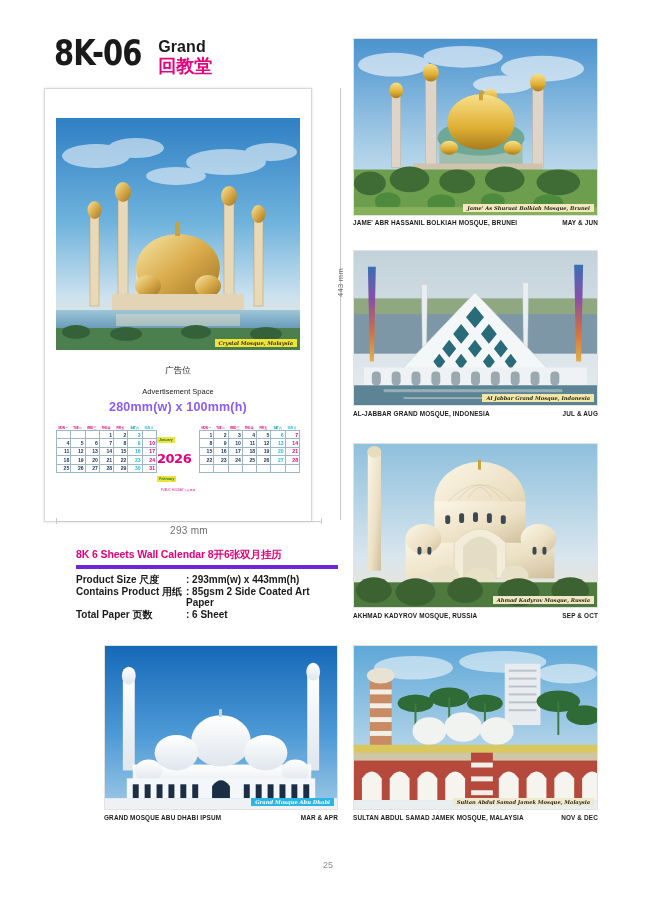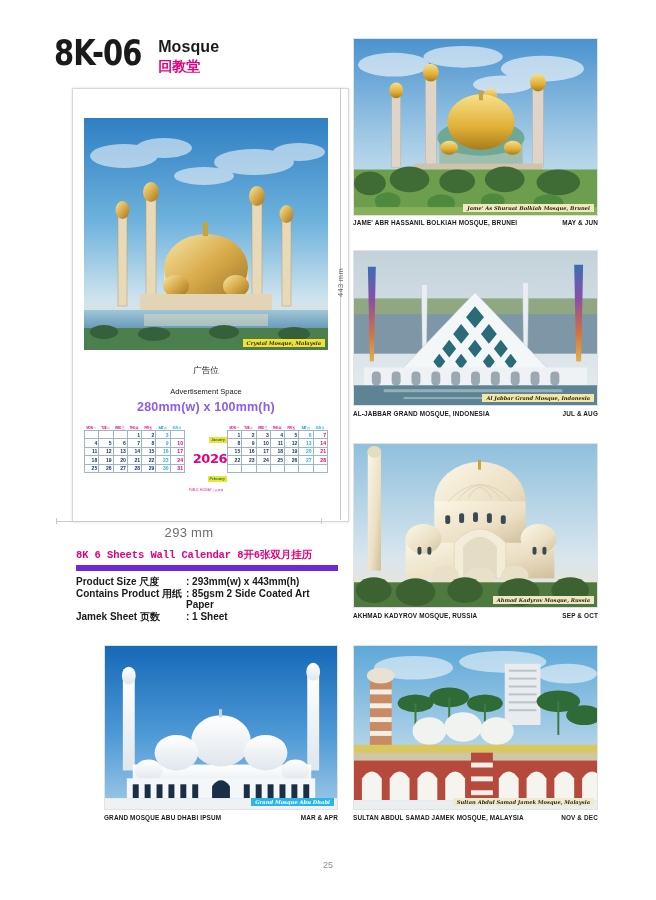--- a/index.html
+++ b/index.html
@@ -6,46 +6,46 @@
   body{width:656px;height:900px;position:relative;overflow:hidden;
        font-family:"Liberation Sans",sans-serif;color:#231f20;}
 
   
   .hdr{position:absolute;left:54px;top:36px;display:flex;align-items:flex-start;}
   .hdr-code{font-family:"DejaVu Sans",sans-serif;font-weight:700;font-size:35px;
             letter-spacing:-1px;color:#1a1a1a;line-height:34px;font-stretch:condensed;
             transform:scaleX(.92);transform-origin:left top;}
   .hdr-right{margin-left:9px;padding-top:2px;}
   .hdr-en{font-size:16px;font-weight:700;color:#1a1a1a;line-height:17px;letter-spacing:.1px;}
-  .hdr-cn{font-size:14px;font-weight:700;color:#e5007d;line-height:20px;margin-top:1px;
+  .hdr-cn{font-size:18px;font-weight:700;color:#e5007d;line-height:20px;margin-top:1px;
           font-family:"DejaVu Sans",sans-serif;}
 
   
-  .mock{position:absolute;left:72px;top:88px;width:266px;height:432px;
-        background:#fff;border:1px solid #d8d8d8;box-shadow:0 0 3px rgba(0,0,0,.13);padding-left:9px;}
+  .mock{position:absolute;left:44px;top:88px;width:266px;height:432px;
+        background:#fff;border:1px solid #d8d8d8;box-shadow:0 0 3px rgba(0,0,0,.13);}
   .mock-photo{position:absolute;left:11px;top:29px;width:244px;height:232px;overflow:hidden;}
   .adbox{position:absolute;left:11px;top:268px;width:244px;height:62px;text-align:center;}
   .ad-cn{font-size:8.5px;color:#1a1a1a;font-family:"DejaVu Sans",sans-serif;margin-top:8px;}
   .ad-en{font-size:7.5px;color:#1a1a1a;margin-top:10px;}
   .ad-size{font-size:12.5px;font-weight:700;color:#8b5cf6;margin-top:4px;letter-spacing:.2px;}
 
   
   .dim-v{position:absolute;left:330px;top:88px;height:432px;width:20px;}
   .dim-v .ln{position:absolute;left:10px;top:0;bottom:0;width:1px;background:#c9c9c9;}
   .dim-v .tx{position:absolute;left:-13px;top:190px;width:46px;text-align:center;
              font-size:7.5px;color:#6e6e6e;transform:rotate(-90deg);letter-spacing:.3px;}
   .dim-h{position:absolute;left:56px;top:521px;width:266px;}
   .dim-h .ln{height:1px;background:#c9c9c9;}
-  .dim-h .tx{text-align:center;font-size:13px;color:#6e6e6e;margin-top:3px;letter-spacing:.3px;}
+  .dim-h .tx{text-align:center;font-size:10px;color:#6e6e6e;margin-top:3px;letter-spacing:.3px;}
   .tick{position:absolute;width:1px;height:6px;background:#c9c9c9;top:-3px;}
 
   
   .spec{position:absolute;left:76px;top:548px;width:262px;}
   .spec-title{font-size:10.5px;font-weight:700;color:#e5007d;letter-spacing:-.1px;
-              border-bottom:6px solid #6d28d9;padding-bottom:3px;font-family:Liberation Mono, monospace;}
+              border-bottom:4px solid #6d28d9;padding-bottom:3px;font-family:Liberation Sans, sans-serif;}
   .spec-rows{margin-top:5px;}
   .spec-row{display:flex;font-size:10px;font-weight:700;color:#1a1a1a;line-height:11.5px;}
   .spec-k{width:110px;}
   .spec-v{flex:1;}
 
   
   .card{position:absolute;}
   .card .ph{width:100%;height:100%;position:relative;overflow:hidden;
             border:1px solid #e2e2e2;box-sizing:border-box;}
   .cap{position:absolute;left:0;right:0;display:flex;justify-content:space-between;
@@ -68,38 +68,38 @@
   .calmonth td,.calmonth th{border:.4px solid #9fb6c9;height:7.4px;font-size:5.1px;
                             text-align:right;padding:0 1px 0 0;font-weight:700;
                             color:#1f3864;vertical-align:middle;}
   .calmonth th{font-size:2.9px;border:none;color:#e5007d;text-align:center;
                height:5px;font-weight:700;letter-spacing:-.2px;}
   .calmonth th.sat{color:#00a0b0;}
   .calmonth th.sun{color:#2bb6e6;}
   .calmonth td.sun{color:#e5007d;}
   .calmonth td.sat{color:#2bb6e6;}
   .calmonth td.empty{color:transparent;}
-  .calmid{width:42px;text-align:right;padding-top:2px;}
+  .calmid{width:42px;text-align:left;padding-top:2px;}
   .year{font-size:13px;font-weight:700;color:#e5007d;font-family:"DejaVu Sans",sans-serif;
         letter-spacing:-.5px;line-height:14px;}
   .midlabel{font-size:3.6px;font-weight:700;font-style:italic;color:#17823c;
             background:#efe33a;display:inline-block;padding:0 2px;line-height:6px;
             white-space:nowrap;}
   .midlabel.top{margin-bottom:9px;}
   .midlabel.bot{margin-top:8px;}
   .calfoot{position:absolute;left:11px;top:399px;width:244px;height:4px;
            font-size:2.6px;color:#e5007d;text-align:center;letter-spacing:.1px;}
 </style>
 </head>
 <body>
 
 <div class="hdr">
   <div class="hdr-code">8K-06</div>
   <div class="hdr-right">
-    <div class="hdr-en">Mosque</div>
+    <div class="hdr-en">Grand</div>
     <div class="hdr-cn">回教堂</div>
   </div>
 </div>
 
 <div class="mock">
 
   <div class="mock-photo">
     <svg viewBox="0 0 244 232" width="244" height="232" preserveAspectRatio="none">
       <defs>
         <linearGradient id="sky1" x1="0" y1="0" x2="0" y2="1">
@@ -318,22 +318,22 @@
   <div class="spec-rows">
       <div class="spec-row">
         <div class="spec-k">Product Size 尺度</div>
         <div class="spec-v">: 293mm(w) x 443mm(h)</div>
       </div>
       <div class="spec-row">
         <div class="spec-k">Contains Product 用纸</div>
         <div class="spec-v">: 85gsm 2 Side Coated Art Paper</div>
       </div>
       <div class="spec-row">
-        <div class="spec-k">Jamek Sheet 页数</div>
-        <div class="spec-v">: 1 Sheet</div>
+        <div class="spec-k">Total Paper 页数</div>
+        <div class="spec-v">: 6 Sheet</div>
       </div>
     </div>
 </div>
 
 <div class="card" style="left:353px;top:38px;width:245px;height:178px;">
   <div class="ph">
     <svg viewBox="0 0 245 178" width="100%" height="100%" preserveAspectRatio="none">
       <defs>
         <linearGradient id="sky2" x1="0" y1="0" x2="0" y2="1">
           <stop offset="0%" stop-color="#4a93cf"></stop>

